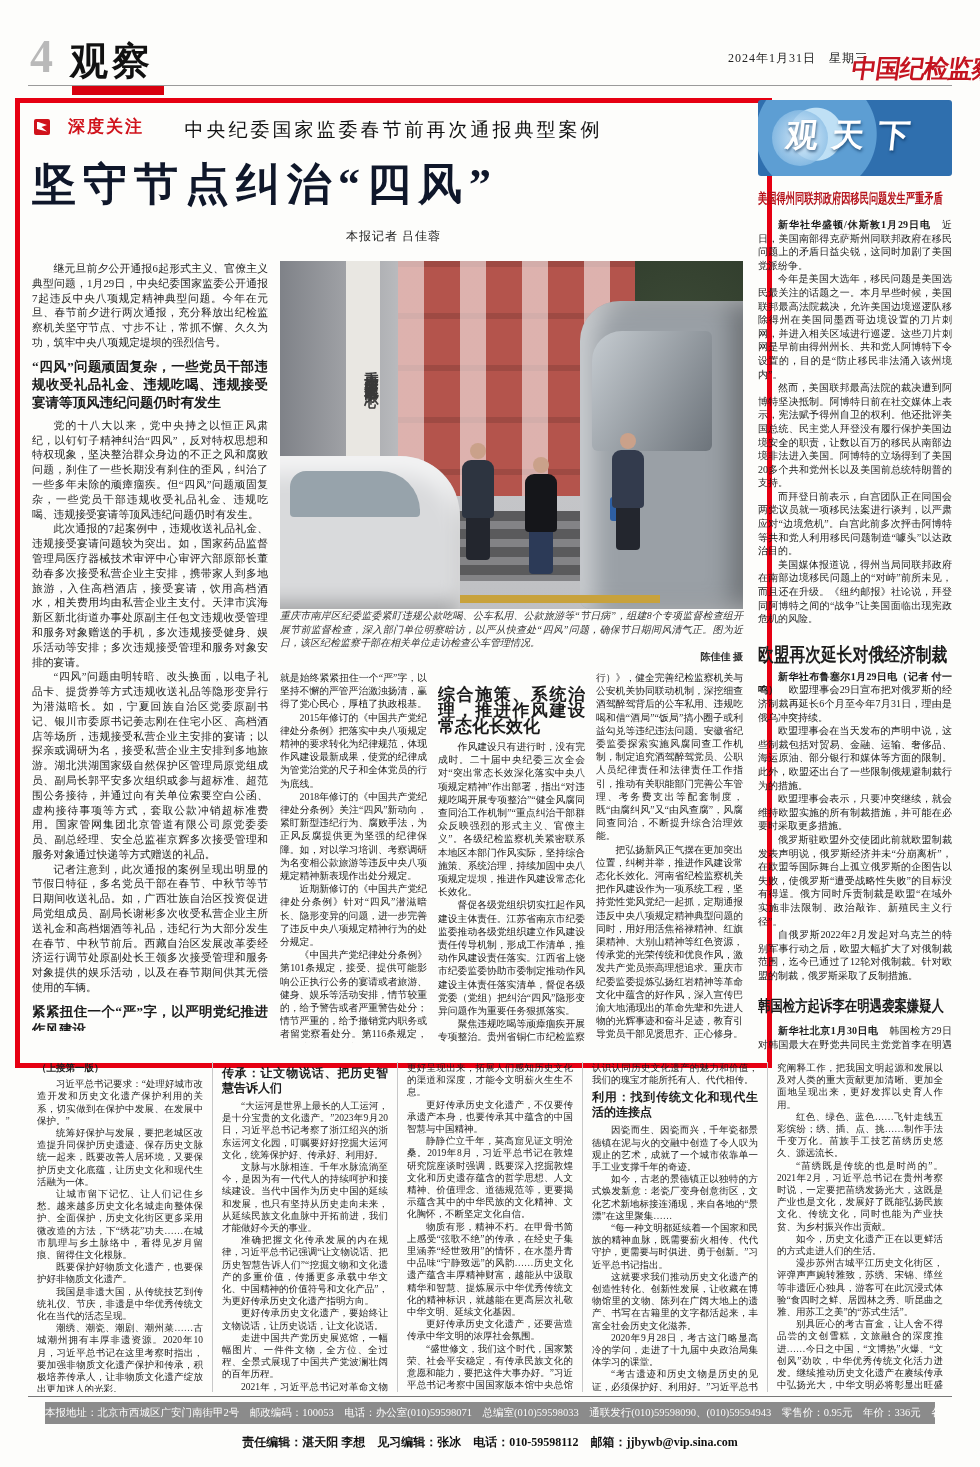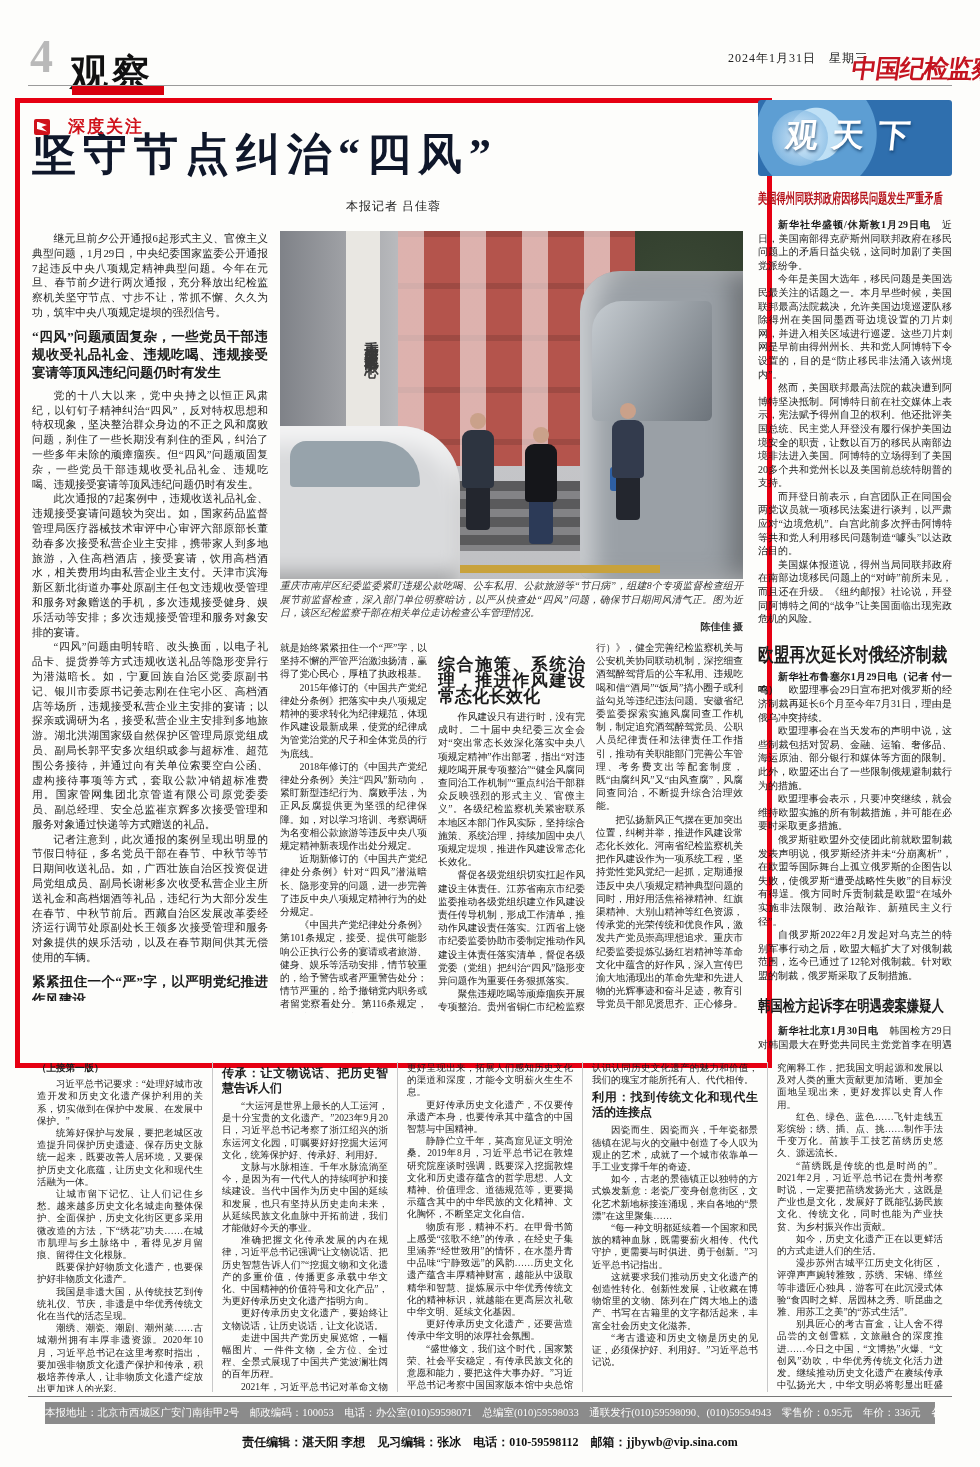--- a/index.html
+++ b/index.html
@@ -1,20 +1,20 @@
 <!DOCTYPE html>
 <html><head>
 <meta charset="utf-8">
 <style>
   html,body{margin:0;padding:0;background:#f2f2f0;}
   .page{position:relative;width:980px;height:1467px;background:#fdfdfb;margin:0 auto;overflow:hidden;
         font-family:"Liberation Serif","DejaVu Serif",serif;color:#1c1c1c;}
   
   .hdr-num{position:absolute;left:30px;top:30px;font-size:46px;color:#b9b9b9;font-weight:bold;}
-  .hdr-section{position:absolute;left:70px;top:48px;font-size:38px;font-weight:bold;color:#111;letter-spacing:4px;}
+  .hdr-section{position:absolute;left:70px;top:36px;font-size:38px;font-weight:bold;color:#111;letter-spacing:4px;}
   .hdr-redbar{position:absolute;left:72px;top:86px;width:92px;height:9px;background:#d8000f;}
   .hdr-rule{position:absolute;left:28px;top:85px;width:924px;height:1px;background:#9a9a9a;}
   .hdr-date{position:absolute;left:728px;top:50px;font-size:12px;color:#222;letter-spacing:1px;}
   .hdr-masthead{position:absolute;left:852px;top:52px;font-size:25px;font-weight:bold;color:#c41420;
         transform:skewX(-8deg);letter-spacing:-1px;white-space:nowrap;}
   
   .mainbox{position:absolute;left:15px;top:98px;width:723px;height:940px;border:5px solid #e60012;
         background:#fdfdfb;padding:10px 12px;box-sizing:content-box;}
   .focus{position:absolute;left:14px;top:12px;display:flex;align-items:center;gap:18px;}
   .focus-icon{width:16px;height:16px;background:#d0121b;position:relative;border-radius:2px;}
@@ -99,20 +99,21 @@
   <div class="hdr-redbar"></div>
   <div class="hdr-rule"></div>
   <div class="hdr-date">2024年1月31日　星期三</div>
   <div class="hdr-masthead">中国纪检监察报</div>
 
   <div class="mainbox">
     <div class="focus">
       <span class="focus-icon"></span>
       <span class="focus-label">深度关注</span>
     </div>
+    <div class="kicker">中央纪委国家监委春节前再次通报典型案例</div>
     <div class="headline">坚守节点纠治“四风”</div>
     <div class="byline">本报记者 吕佳蓉</div>
     <div class="mbody">
       <div class="col1">
           <p class="jp">继元旦前夕公开通报6起形式主义、官僚主义典型问题，1月29日，中央纪委国家监委公开通报7起违反中央八项规定精神典型问题。今年在元旦、春节前夕进行两次通报，充分释放出纪检监察机关坚守节点、寸步不让，常抓不懈、久久为功，筑牢中央八项规定堤坝的强烈信号。</p>
           <div class="jh">“四风”问题顽固复杂，一些党员干部违规收受礼品礼金、违规吃喝、违规接受宴请等顶风违纪问题仍时有发生</div>
           <p class="jp">党的十八大以来，党中央持之以恒正风肃纪，以钉钉子精神纠治“四风”，反对特权思想和特权现象，坚决整治群众身边的不正之风和腐败问题，刹住了一些长期没有刹住的歪风，纠治了一些多年未除的顽瘴痼疾。但“四风”问题顽固复杂，一些党员干部违规收受礼品礼金、违规吃喝、违规接受宴请等顶风违纪问题仍时有发生。</p>
           <p class="jp">此次通报的7起案例中，违规收送礼品礼金、违规接受宴请问题较为突出。如，国家药品监督管理局医疗器械技术审评中心审评六部原部长董劲春多次接受私营企业主安排，携带家人到多地旅游，入住高档酒店，接受宴请，饮用高档酒水，相关费用均由私营企业主支付。天津市滨海新区新北街道办事处原副主任包文违规收受管理和服务对象赠送的手机，多次违规接受健身、娱乐活动等安排；多次违规接受管理和服务对象安排的宴请。</p>
           <p class="jp">“四风”问题由明转暗、改头换面，以电子礼品卡、提货券等方式违规收送礼品等隐形变异行为潜滋暗长。如，宁夏回族自治区党委原副书记、银川市委原书记姜志刚在住宅小区、高档酒店等场所，违规接受私营企业主安排的宴请；以探亲或调研为名，接受私营企业主安排到多地旅游。湖北洪湖国家级自然保护区管理局原党组成员、副局长郭平安多次组织或参与超标准、超范围公务接待，并通过向有关单位索要空白公函、虚构接待事项等方式，套取公款冲销超标准费用。国家管网集团北京管道有限公司原党委委员、副总经理、安全总监崔京辉多次接受管理和服务对象通过快递等方式赠送的礼品。</p>
           <p class="jp">记者注意到，此次通报的案例呈现出明显的节假日特征，多名党员干部在春节、中秋节等节日期间收送礼品。如，广西壮族自治区投资促进局党组成员、副局长谢彬多次收受私营企业主所送礼金和高档烟酒等礼品，违纪行为大部分发生在春节、中秋节前后。西藏自治区发展改革委经济运行调节处原副处长王领多次接受管理和服务对象提供的娱乐活动，以及在春节期间供其无偿使用的车辆。</p>
@@ -233,20 +234,21 @@
         <p class="jp">更好传承历史文化遗产，还要营造传承中华文明的浓厚社会氛围。</p>
         <p class="jp">“盛世修文，我们这个时代，国家繁荣、社会平安稳定，有传承民族文化的意愿和能力，要把这件大事办好。”习近平总书记考察中国国家版本馆中央总馆时的一席话，发人深省。</p>
       </div>
     <div class="bcol">
         <p class="jp cont">认识认同历史文化遗产的魅力和价值，我们的瑰宝才能所托有人、代代相传。</p>
         <div class="jh">利用：找到传统文化和现代生活的连接点</div>
         <p class="jp">因瓷而生、因瓷而兴，千年瓷都景德镇在泥与火的交融中创造了令人叹为观止的艺术，成就了一个城市依靠单一手工业支撑千年的奇迹。</p>
         <p class="jp">如今，古老的景德镇正以独特的方式焕发新意：老瓷厂变身创意街区，文化艺术新地标接连涌现，来自各地的“景漂”在这里聚集……</p>
         <p class="jp">“每一种文明都延续着一个国家和民族的精神血脉，既需要薪火相传、代代守护，更需要与时俱进、勇于创新。”习近平总书记指出。</p>
         <p class="jp">这就要求我们推动历史文化遗产的创造性转化、创新性发展，让收藏在博物馆里的文物、陈列在广阔大地上的遗产、书写在古籍里的文字都活起来，丰富全社会历史文化滋养。</p>
+        <p class="jp">2020年9月28日，考古这门略显高冷的学问，走进了十九届中央政治局集体学习的课堂。</p>
         <p class="jp">“考古遗迹和历史文物是历史的见证，必须保护好、利用好。”习近平总书记说。</p>
       </div>
     <div class="bcol">
         <p class="jp cont">究阐释工作，把我国文明起源和发展以及对人类的重大贡献更加清晰、更加全面地呈现出来，更好发挥以史育人作用。</p>
         <p class="jp">红色、绿色、蓝色……飞针走线五彩缤纷；绣、插、点、挑……制作手法千变万化。苗族手工技艺苗绣历史悠久、源远流长。</p>
         <p class="jp">“苗绣既是传统的也是时尚的”。2021年2月，习近平总书记在贵州考察时说，一定要把苗绣发扬光大，这既是产业也是文化，发展好了既能弘扬民族文化、传统文化，同时也能为产业扶贫、为乡村振兴作出贡献。</p>
         <p class="jp">如今，历史文化遗产正在以更鲜活的方式走进人们的生活。</p>
         <p class="jp">漫步苏州古城平江历史文化街区，评弹声声婉转雅致，苏绣、宋锦、缂丝等非遗匠心独具，游客可在此沉浸式体验“食四时之鲜、居园林之秀、听昆曲之雅、用苏工之美”的“苏式生活”。</p>
         <p class="jp">别具匠心的考古盲盒，让人舍不得品尝的文创雪糕，文旅融合的深度推进……今日之中国，“文博热”火爆、“文创风”劲吹，中华优秀传统文化活力迸发。继续推动历史文化遗产在赓续传承中弘扬光大，中华文明必将彰显出旺盛而强大的生命力、创造力、凝聚力、影响力。</p>
       </div>

